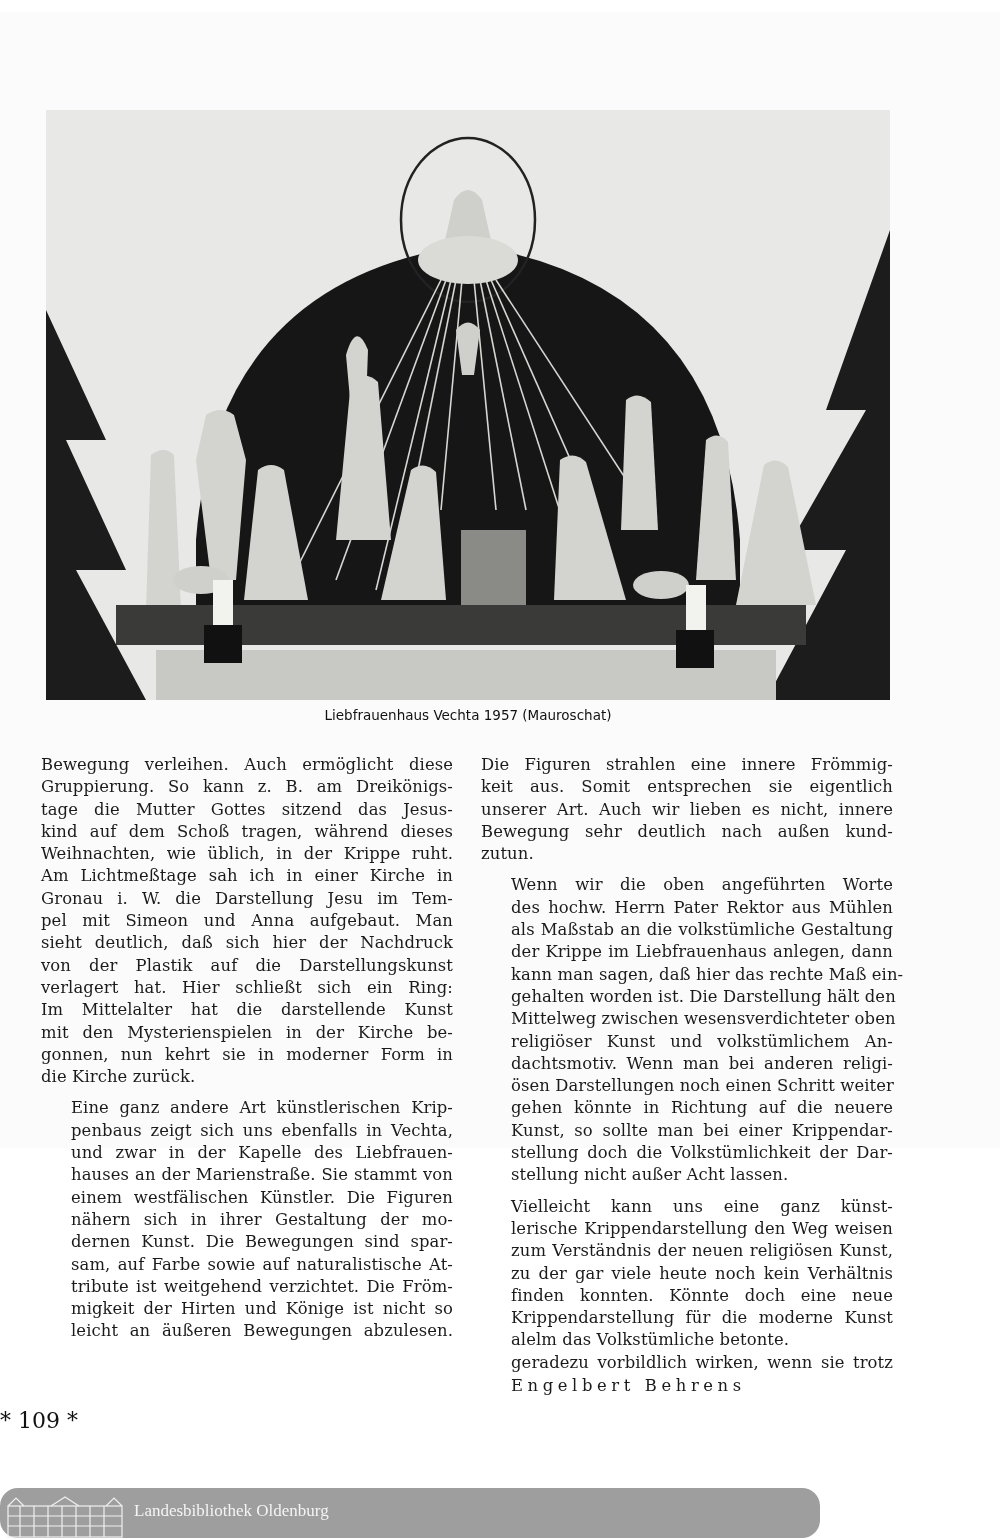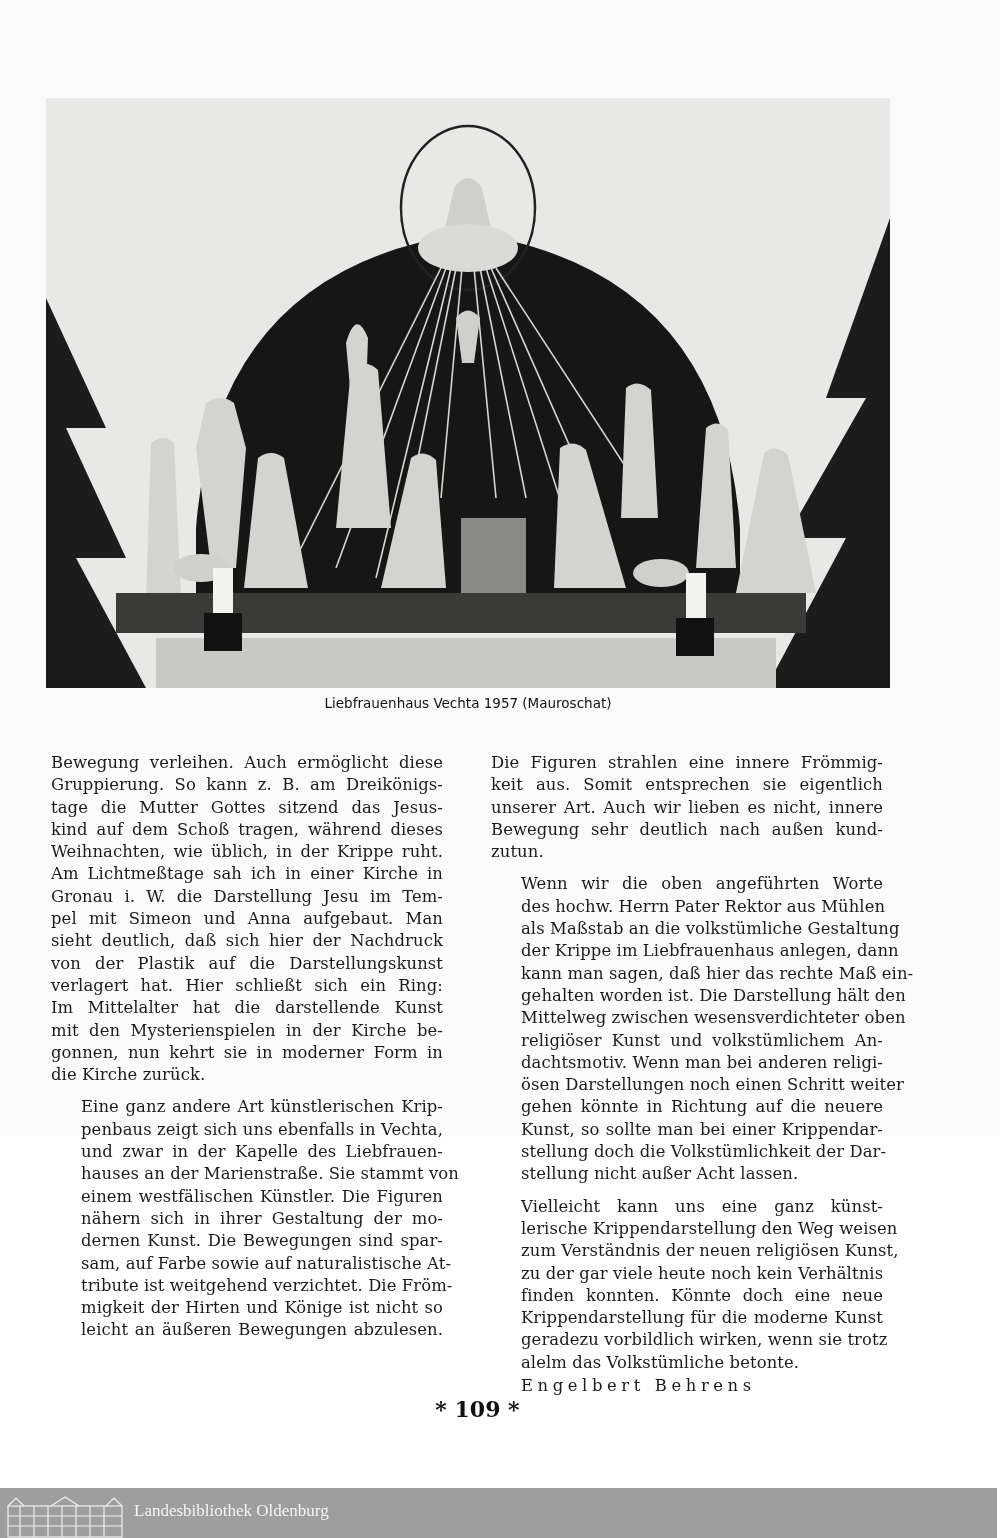--- a/index.html
+++ b/index.html
@@ -1,30 +1,30 @@
 <!DOCTYPE html>
 <html><head>
 <meta charset="utf-8">
 <style>
   html, body { margin:0; padding:0; }
   body { width:1000px; height:1538px; background:#ffffff; position:relative; overflow:hidden; font-family:"DejaVu Serif", serif; color:#1a1a1a; }
-  .page { position:absolute; left:0; top:0; width:1000px; height:1136px; background:#fbfbfb; }
+  .page { position:absolute; left:0; top:12px; width:1000px; height:1136px; background:#fbfbfb; }
   .photo { position:absolute; left:46px; top:98px; width:844px; height:590px; background:#e9e9e7; overflow:hidden; }
   .photo svg { display:block; }
   .caption { position:absolute; left:0; width:936px; top:695px; text-align:center; font-family:"DejaVu Sans", sans-serif; font-size:13.5px; color:#111; }
   .col { position:absolute; top:742px; width:412px; font-size:16.4px; line-height:22.3px; text-align:justify; color:#1b1b1b; letter-spacing:0.1px; }
   .col-left { left:41px; }
   .col-right { left:481px; }
-  .col p { margin:10px; }
+  .col p { margin:0; }
   .col p.indent { text-indent:30px; margin-top:9px; }
   .line { display:block; text-align:justify; text-align-last:justify; white-space:nowrap; }
   .line.last { text-align-last:left; }
   .signature { display:block; text-align:left; letter-spacing:4.6px; margin-right:18px; margin-top:1px; }
-  .pagenum { position:absolute; top:1396px; left:0; width:915px; text-align:center; font-family:"DejaVu Serif", serif; font-size:22px; font-weight:bold; color:#111;padding-left:20px; }
-  .footer { position:absolute; left:0; top:1488px; width:997px; height:50px; background:#9e9e9e; }
+  .pagenum { position:absolute; top:1396px; left:0; width:915px; font-family:"DejaVu Serif", serif; font-size:22px; font-weight:normal; color:#111; }
+  .footer { position:absolute; left:0; top:1488px; width:820px; height:50px; background:#9e9e9e;border-radius:18px; }
   .footer-logo { position:absolute; left:6px; top:8px; width:118px; height:42px; }
   .footer-text { position:absolute; left:134px; top:13px; font-family:"Liberation Serif", serif; font-size:17px; color:#f4f4f4; }
 </style>
 </head>
 <body>
 
 <div class="page">
 
   <div class="photo">
     <svg width="844" height="590" viewBox="0 0 844 590">
@@ -144,22 +144,22 @@
       <span class="line">stellung doch die Volkstümlichkeit der Dar-</span>
       <span class="line last">stellung nicht außer Acht lassen.</span>
     </p>
     <p class="indent">
       <span class="line" style="text-indent:30px">Vielleicht kann uns eine ganz künst-</span>
       <span class="line">lerische Krippendarstellung den Weg weisen</span>
       <span class="line">zum Verständnis der neuen religiösen Kunst,</span>
       <span class="line">zu der gar viele heute noch kein Verhältnis</span>
       <span class="line">finden konnten. Könnte doch eine neue</span>
       <span class="line">Krippendarstellung für die moderne Kunst</span>
+      <span class="line last">alelm das Volkstümliche betonte.</span>
       <span class="line">geradezu vorbildlich wirken, wenn sie trotz</span>
-      <span class="line last">alelm das Volkstümliche betonte.</span>
       <span class="signature">Engelbert Behrens</span>
     </p>
   </div>
 
   <div class="pagenum">* 109 *</div>
 </div>
 
 <div class="footer">
   <svg class="footer-logo" viewBox="0 0 118 42">
     <g fill="none" stroke="#f0f0f0" stroke-width="1.2">

